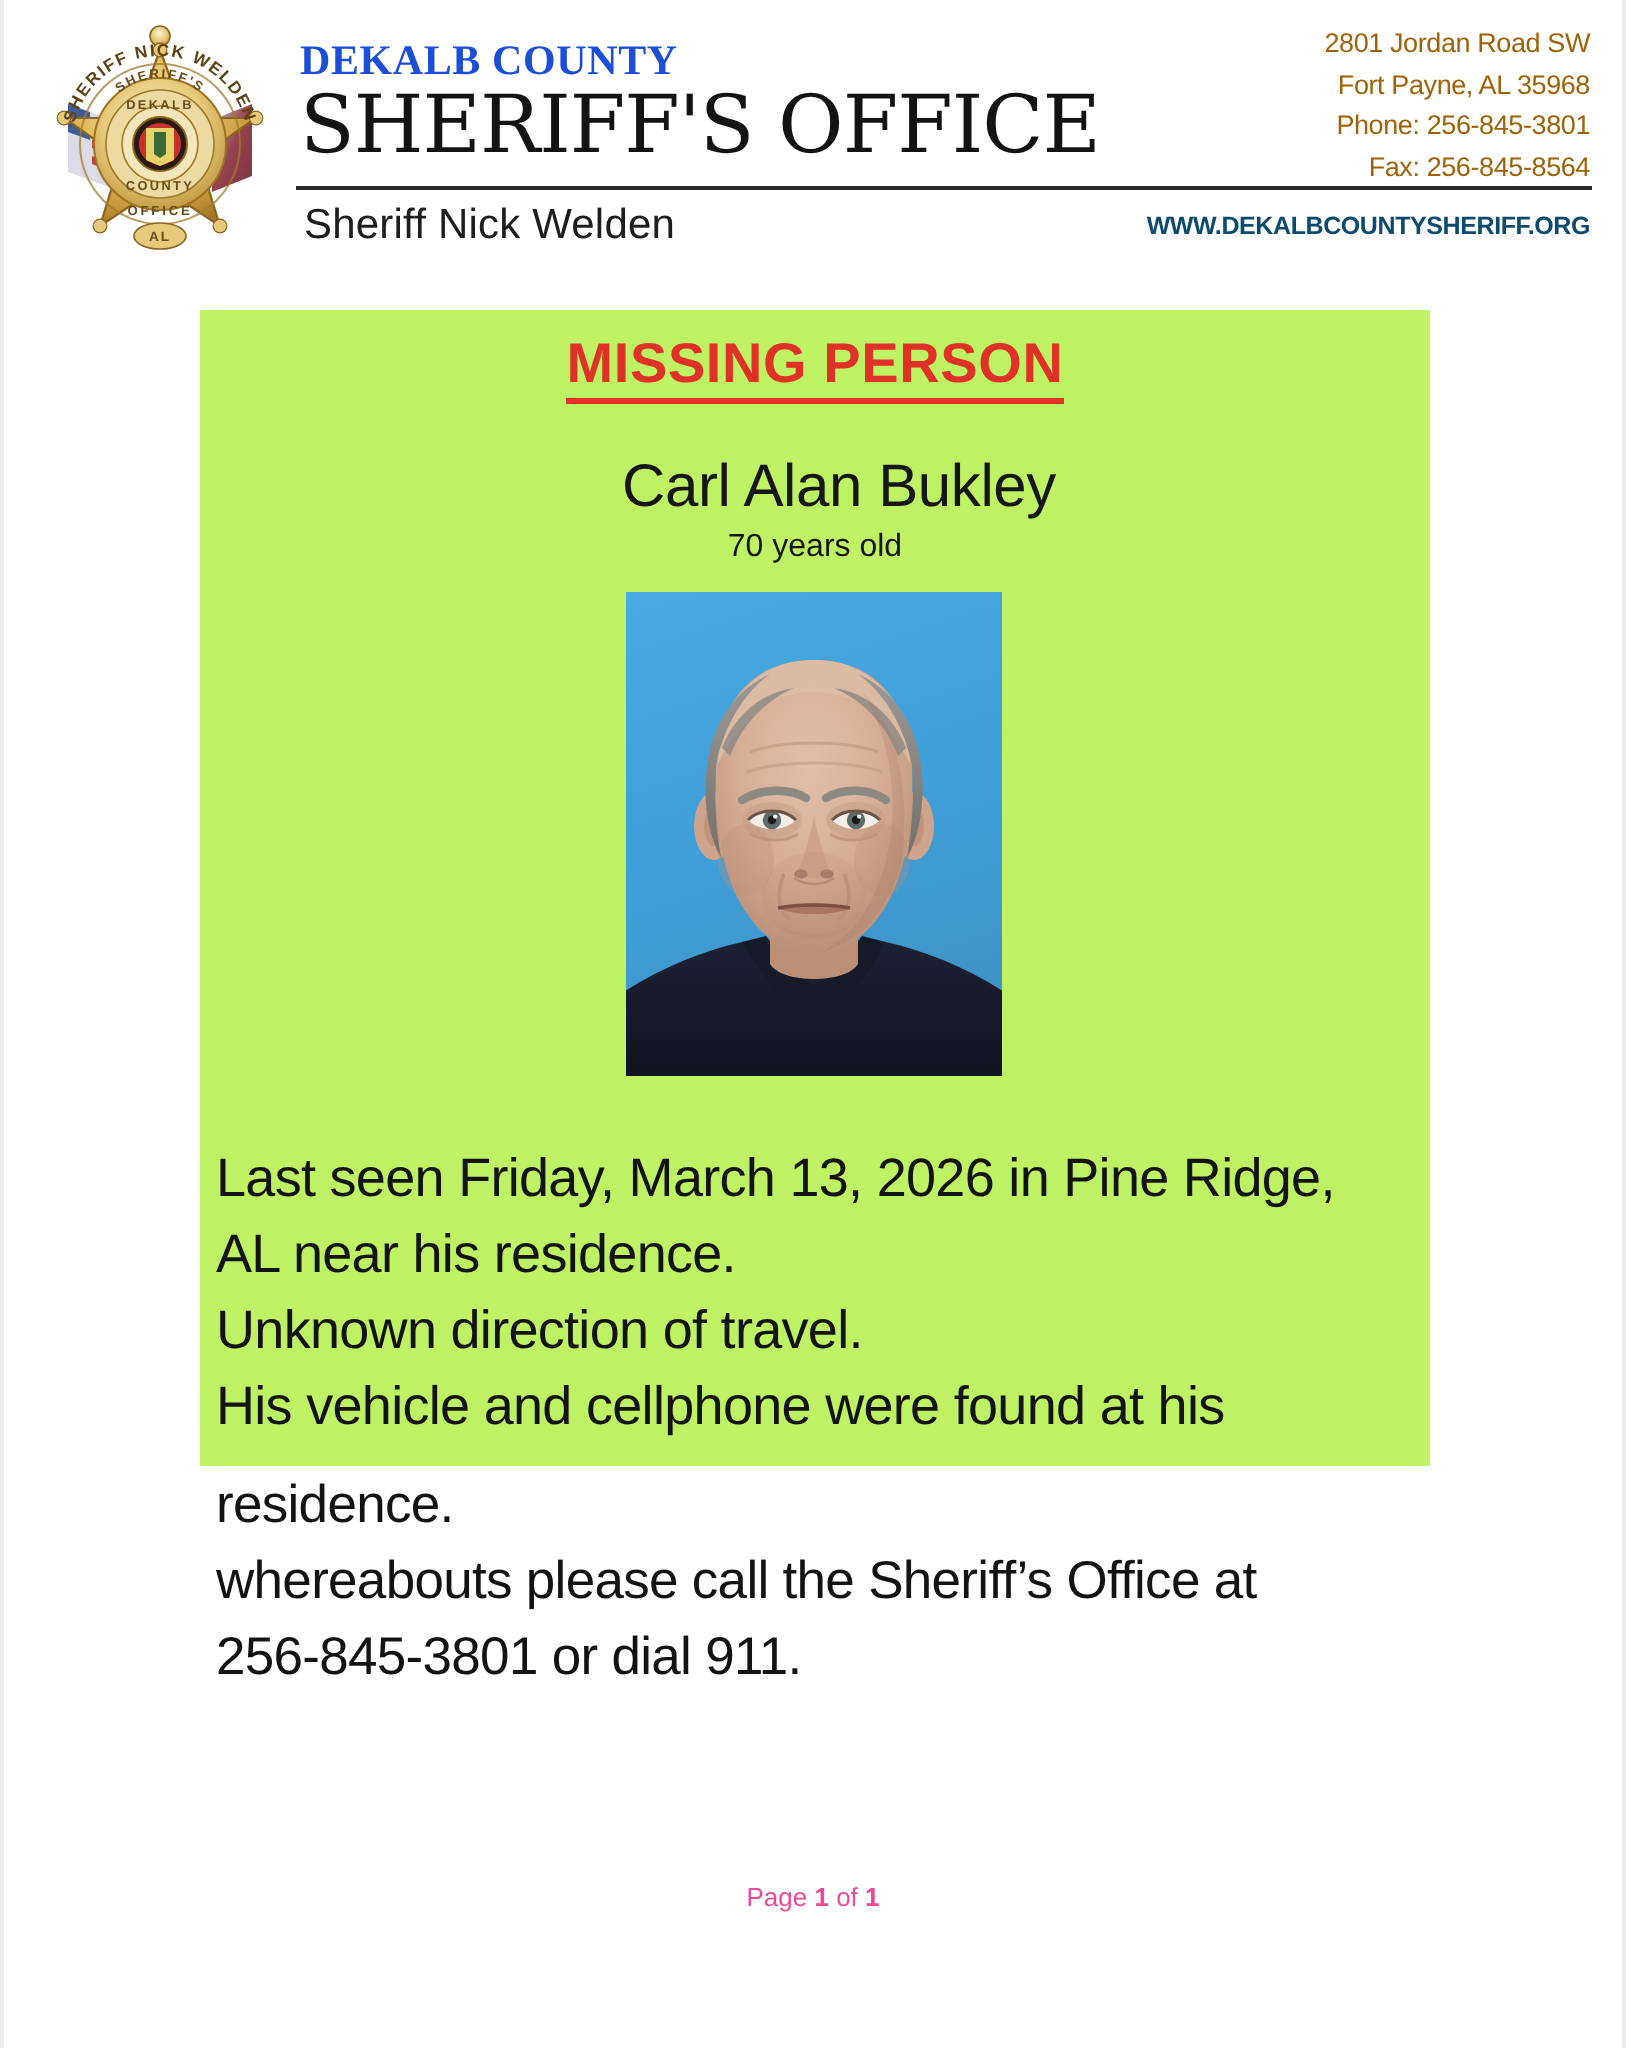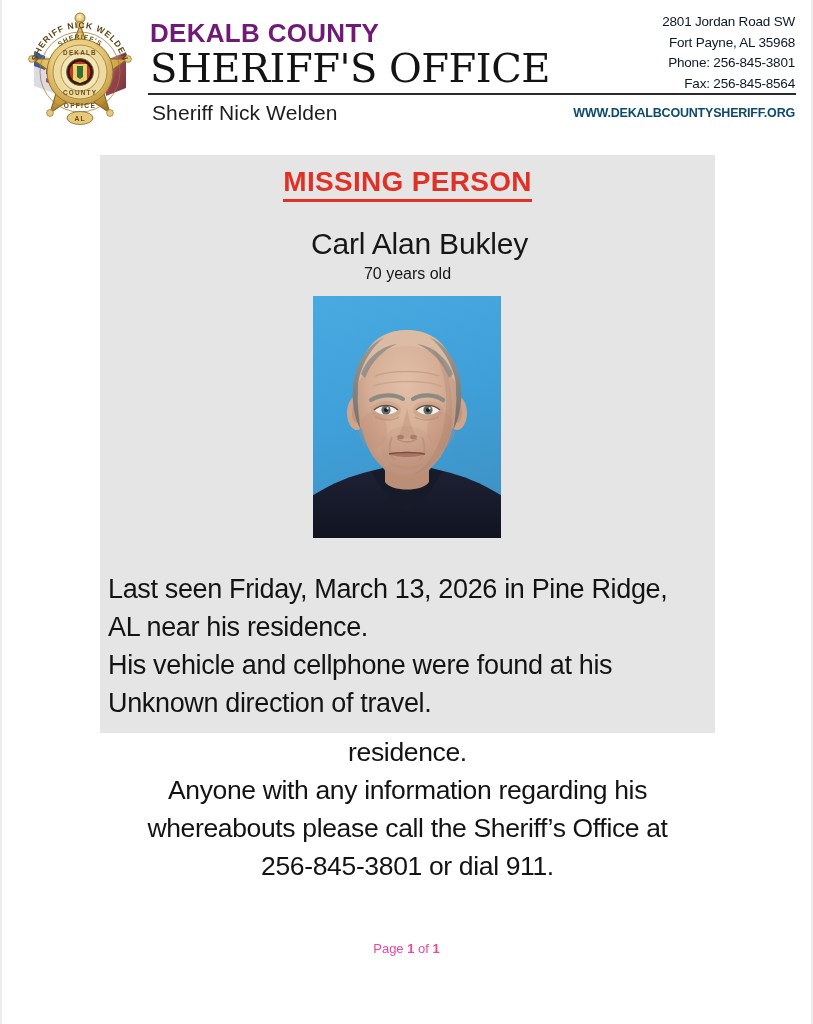--- a/index.html
+++ b/index.html
@@ -38,25 +38,25 @@
   }
 
   #header-text {
     position: absolute;
     left: 150px;
     top: 20px;
     width: 420px;
   }
 
   .hdr-county {
-    font-family: Liberation Sans, sans-serif;
+    font-family: Liberation Serif, serif;
     font-weight: 700;
-    font-size: 26px;
+    font-size: 21px;
     letter-spacing: 0.3px;
-    color: #701a75;
+    color: #1d4ed8;
     line-height: 1.0;
   }
 
   .hdr-office {
     font-family: "DejaVu Serif", serif;
     font-weight: 400;
     font-size: 40px;
     letter-spacing: -0.5px;
     color: #131313;
     line-height: 1.05;
@@ -85,21 +85,21 @@
   #hdr-contact {
     position: absolute;
     right: 18px;
     top: 12px;
     text-align: right;
     width: 300px;
   }
 
   .contact-line {
     font-size: 13.5px;
-    color: #0f172a;
+    color: #a16207;
     line-height: 1.52;
     letter-spacing: -0.2px;
     white-space: nowrap;
   }
 
   #hdr-web {
     position: absolute;
     right: 18px;
     top: 106px;
     font-size: 12.5px;
@@ -110,21 +110,21 @@
     white-space: nowrap;
   }
 
   
   #panel {
     position: absolute;
     left: 100px;
     top: 155px;
     width: 615px;
     height: 578px;
-    background: #e5e5e5;
+    background: #bef264;
   }
 
   #title-missing {
     position: absolute;
     left: 0; top: 12px;
     width: 615px;
     text-align: center;
     font-size: 28px;
     font-weight: 700;
     color: #e03127;
@@ -181,21 +181,20 @@
     color: #131313;
     letter-spacing: -0.35px;
   }
 
   
   #body-text-tail {
     position: absolute;
     left: 108px;
     top: 733px;
     width: 599px;
-    text-align: center;
     font-size: 26.5px;
     line-height: 38px;
     color: #131313;
     letter-spacing: -0.35px;
   }
 
   
   #footer {
     position: absolute;
     left: 0;
@@ -430,28 +429,27 @@
 
           <path d="M 118,50 C 136,66 142,100 138,134 C 132,158 118,174 98,180
                    C 116,170 128,150 132,124 C 136,96 130,68 118,50 Z" fill="#8f6c59" opacity="0.16"></path>
         </g>
       </svg>
     </div>
 
     <div id="body-text">
       <div>Last seen Friday, March 13, 2026 in Pine Ridge,</div>
       <div>AL near his residence.</div>
+      <div>Unknown direction of travel.</div>
       <div>His vehicle and cellphone were found at his</div>
-      <div>Unknown direction of travel.</div>
     </div>
   </div>
 
   <div id="body-text-tail">
     <div>residence.</div>
-    <div>Anyone with any information regarding his</div>
     <div>whereabouts please call the Sheriff’s Office at</div>
     <div>256-845-3801 or dial 911.</div>
   </div>
 
   <div id="footer">
     <span>Page </span><b>1</b><span> of </span><b>1</b>
   </div>
 
 </div>
 

